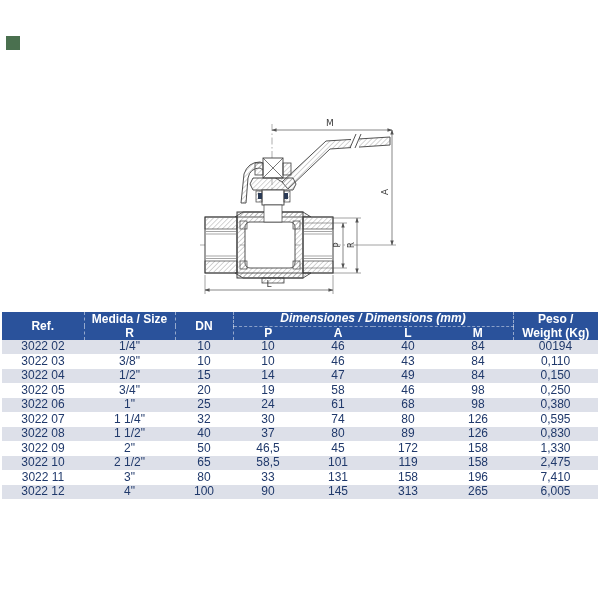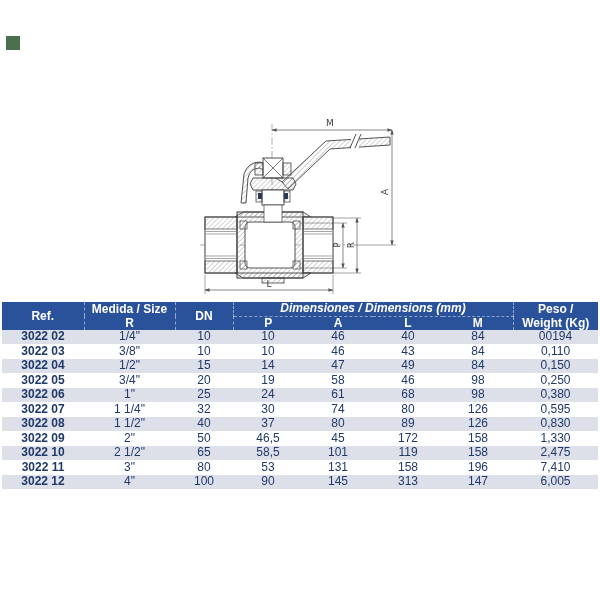--- a/index.html
+++ b/index.html
@@ -6,33 +6,33 @@
   #page{position:relative;width:600px;height:600px;background:#ffffff;overflow:hidden;
         font-family:"Liberation Sans","DejaVu Sans",sans-serif;}
 
   
   #accent-square{position:absolute;left:6px;top:36px;width:14px;height:14px;background:#4A704F;}
 
   
   #diagram{position:absolute;left:200px;top:112px;width:200px;height:188px;background:#ffffff;}
 
   
-  #spec-table-wrap{position:absolute;left:2px;top:302px;width:596px;}
+  #spec-table-wrap{position:absolute;left:2px;top:312px;width:596px;}
   table{border-collapse:collapse;table-layout:fixed;width:596px;}
   thead th{background:#2A529B;color:#ffffff;font-weight:bold;font-size:12px;
            line-height:13px;height:14px;padding:0;text-align:center;vertical-align:middle;
            box-sizing:border-box;}
   thead th.sep{border-right:1px dashed rgba(255,255,255,0.5);}
   thead th.under{border-bottom:1px dashed rgba(255,255,255,0.45);font-style:italic;}
   tbody td{font-size:12px;color:#20396B;text-align:center;vertical-align:middle;
            height:13.7px;line-height:13.5px;padding:0;box-sizing:border-box;
            border-bottom:1px solid #ffffff;}
   tbody tr:nth-child(odd) td{background:#DDE0E9;}
   tbody tr:nth-child(even) td{background:#ffffff;}
-  tbody td.ref{font-weight:bold;}
+  tbody td.ref{font-weight:normal;}
 </style>
 </head>
 <body>
 
 <div id="page">
 
   <div id="accent-square"></div>
 
   <svg id="diagram" viewBox="0 0 200 188" width="200" height="188" xmlns="http://www.w3.org/2000/svg">
     <defs>
@@ -263,33 +263,33 @@
           <td>58,5</td>
           <td>101</td>
           <td>119</td>
           <td>158</td>
           <td>2,475</td>
         </tr>
         <tr>
           <td class="ref">3022 11</td>
           <td>3"</td>
           <td>80</td>
-          <td>53</td>
+          <td>33</td>
           <td>131</td>
           <td>158</td>
           <td>196</td>
           <td>7,410</td>
         </tr>
         <tr>
           <td class="ref">3022 12</td>
           <td>4"</td>
           <td>100</td>
           <td>90</td>
           <td>145</td>
           <td>313</td>
-          <td>147</td>
+          <td>265</td>
           <td>6,005</td>
         </tr>
       </tbody>
     </table>
   </div>
 
 </div>
 
 </body></html>

